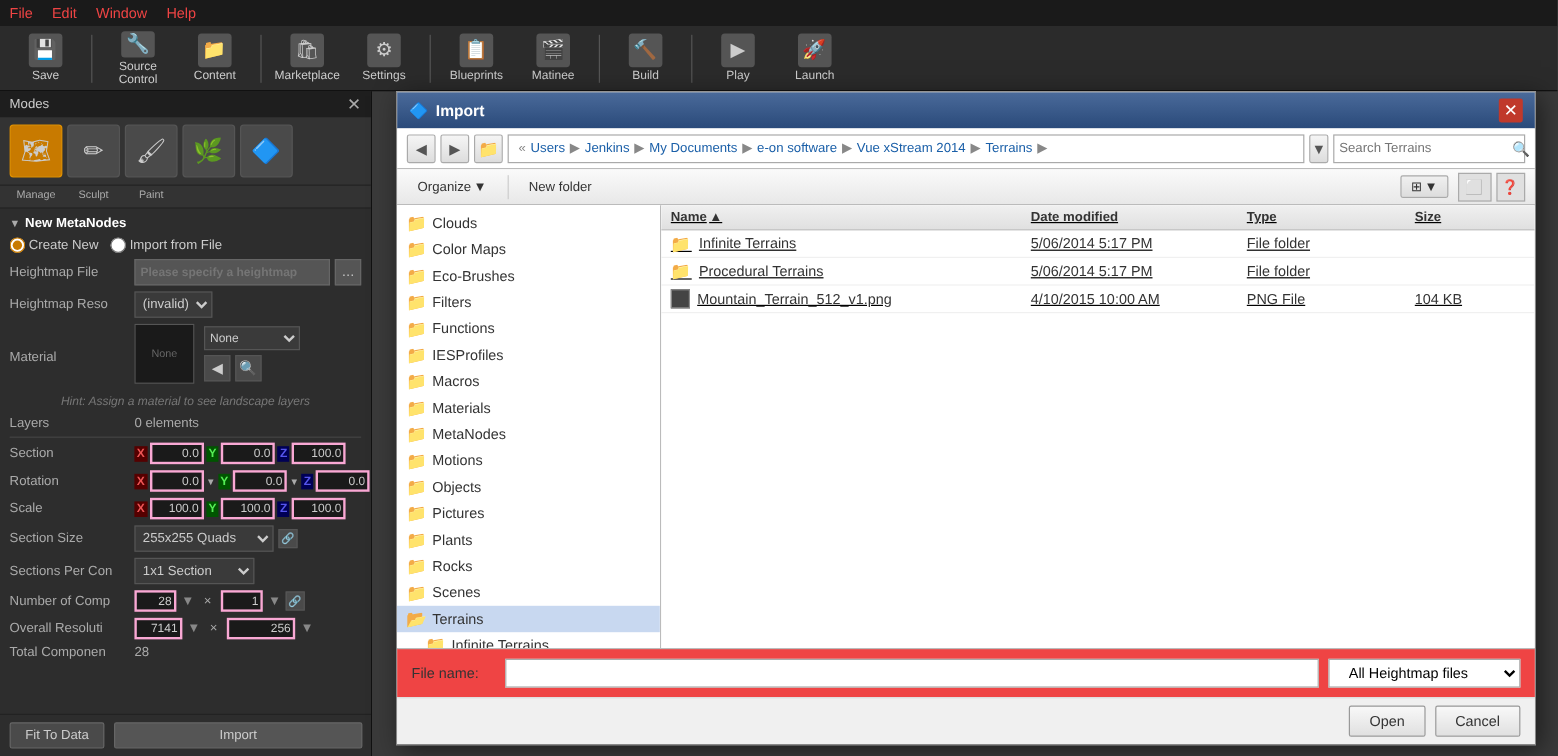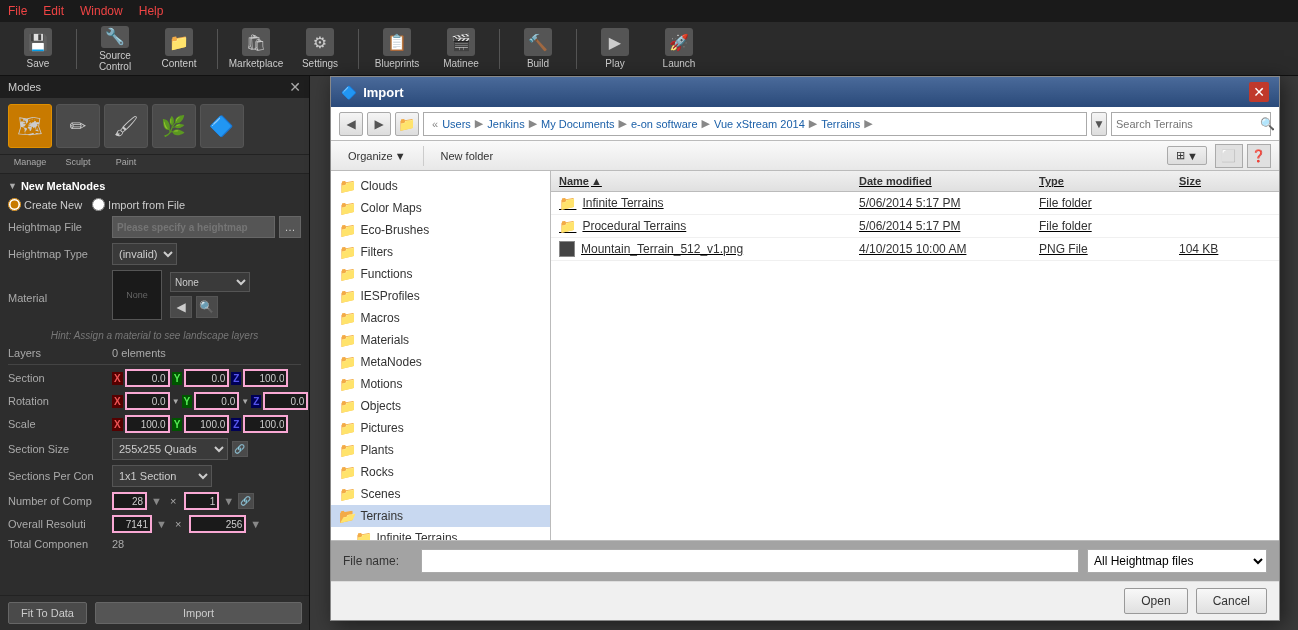--- a/index.html
+++ b/index.html
@@ -531,21 +531,21 @@
       gap: 6px;
       padding: 0 8px;
     }
     .file-row .col-date,
     .file-row .col-type,
     .file-row .col-size { padding: 0 8px; }
     .folder-row-icon { font-size: 14px; color: #f0a030; }
 
     
     #dialog-bottom {
-      background: #a3a3a3;
+      background: #ef4444;
       border-top: 1px solid #bbb;
       padding: 8px 12px;
       display: flex;
       align-items: center;
       gap: 8px;
       flex-shrink: 0;
     }
     .filename-label {
       font-size: 12px;
       color: #333;
@@ -557,22 +557,22 @@
       border: 1px solid #aaa;
       background: #fff;
       font-size: 12px;
       padding: 0 4px;
     }
     .filetype-select {
       height: 24px;
       border: 1px solid #aaa;
       background: #fff;
       font-size: 12px;
-      padding: 0 2px;
-      width: 180px;
+      padding: 0 12px;
+      width: 160px;
     }
     .dialog-action-btn {
       background: linear-gradient(to bottom, #f8f8f8, #e0e0e0);
       border: 1px solid #999;
       color: #333;
       padding: 4px 16px;
       cursor: pointer;
       font-size: 12px;
       border-radius: 2px;
       height: 26px;
@@ -687,21 +687,21 @@
       </div>
     </div>
 
     <div class="form-row">
       <div class="form-label">Heightmap File</div>
       <input class="heightmap-input" type="text" placeholder="Please specify a heightmap" style="">
       <div class="browse-btn">…</div>
     </div>
 
     <div class="form-row">
-      <div class="form-label">Heightmap Type</div>
+      <div class="form-label">Heightmap Reso</div>
       <select class="select-input">
         <option>(invalid)</option>
       </select>
     </div>
 
     <div class="form-row">
       <div class="form-label">Material</div>
       <div class="material-area">
         <div class="material-preview">
           <span>None</span>

